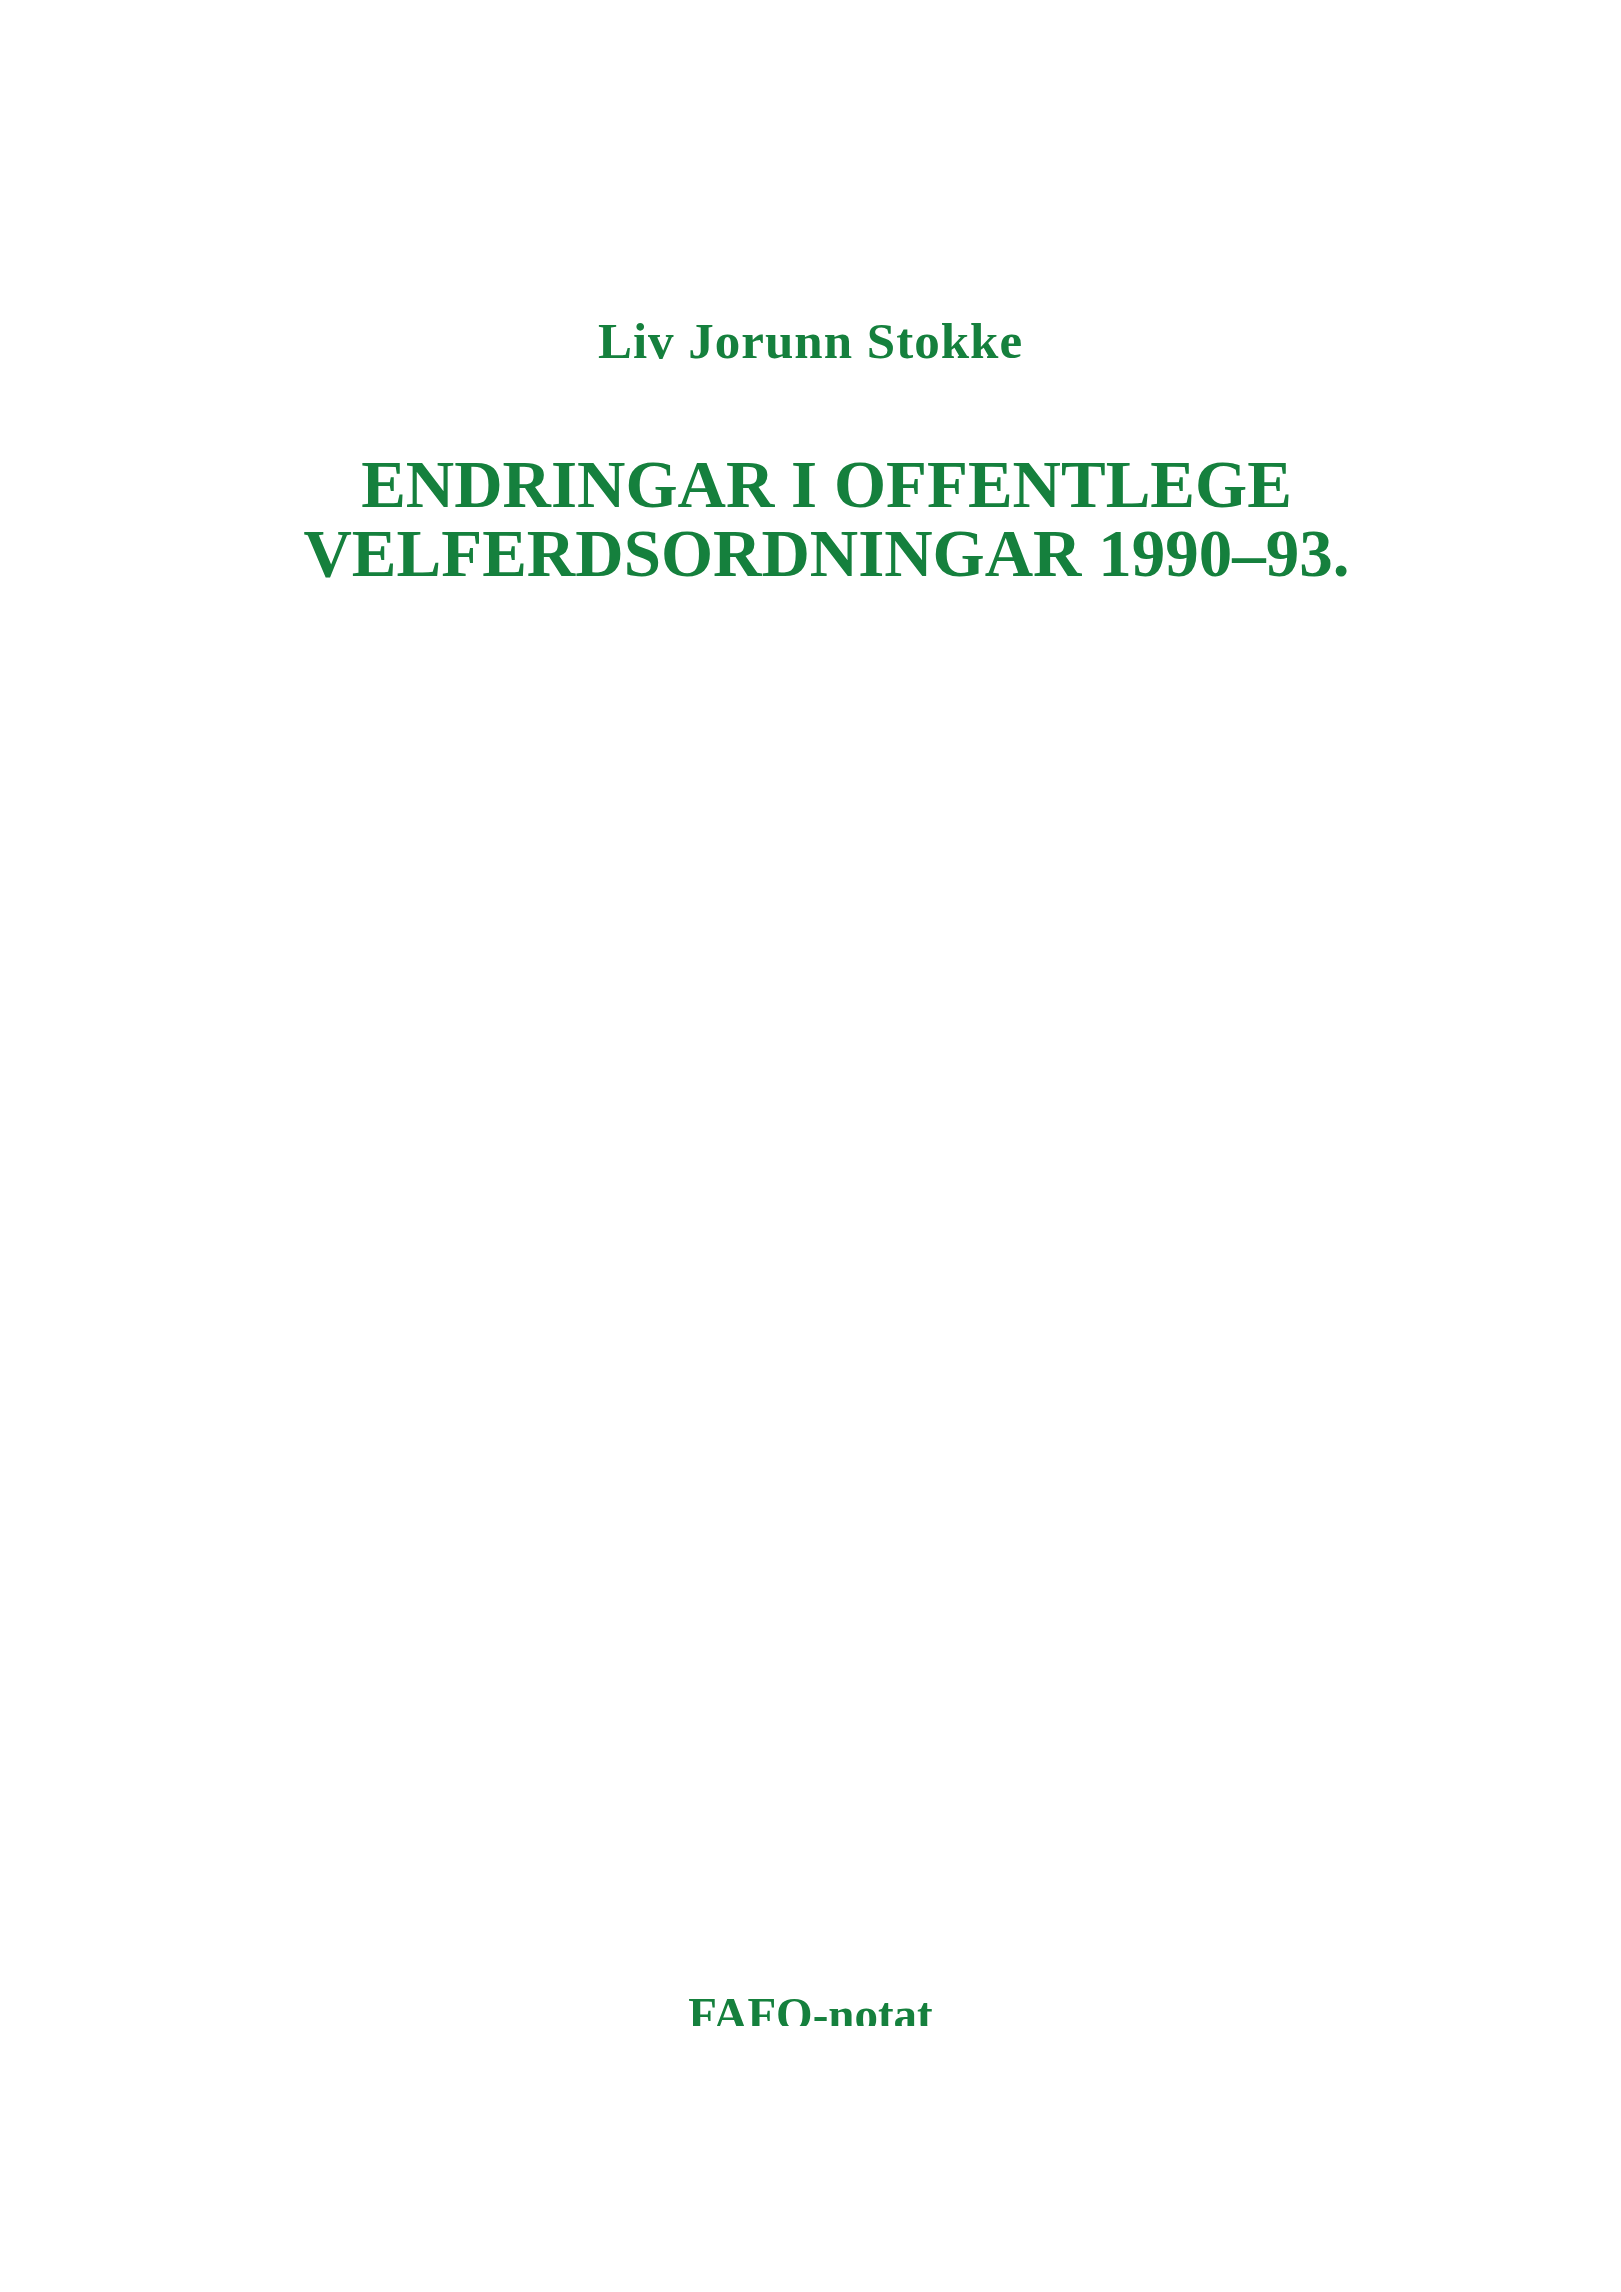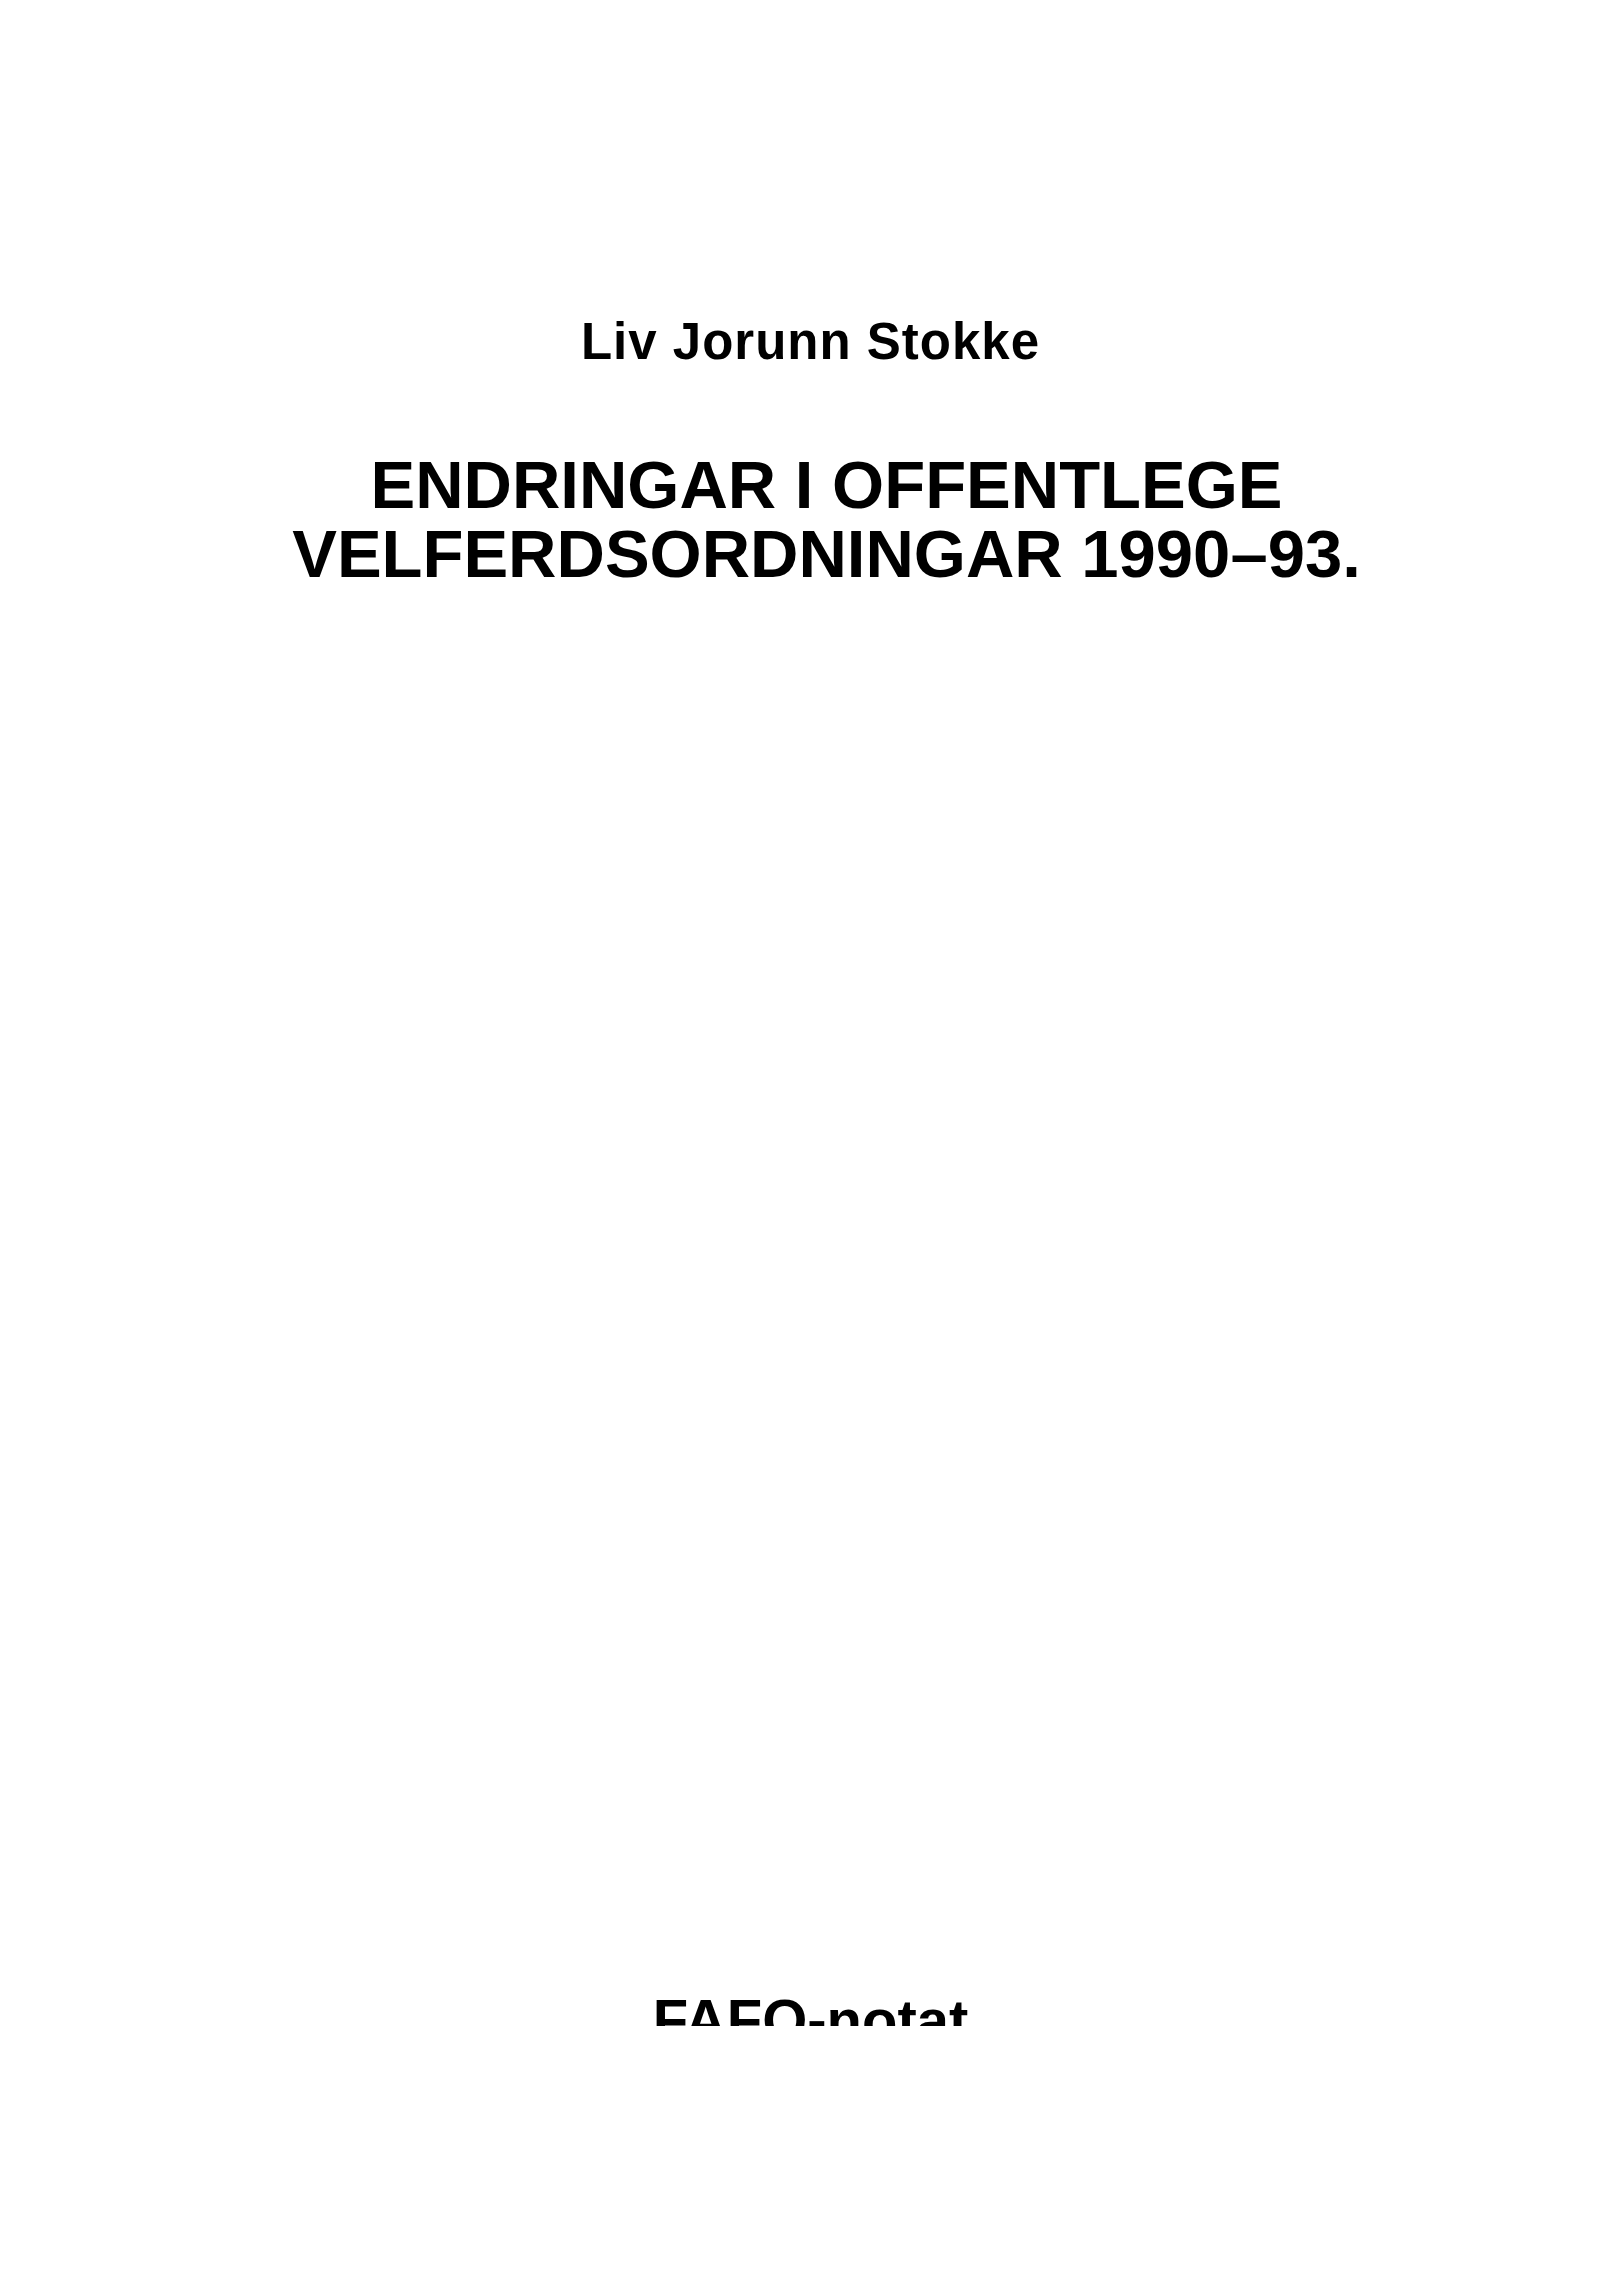--- a/index.html
+++ b/index.html
@@ -6,22 +6,22 @@
     margin: 0;
     padding: 0;
     background: #ffffff;
   }
   .page {
     position: relative;
     width: 1621px;
     height: 2026px;
     background: #ffffff;
     overflow: hidden;
-    font-family: Liberation Sans, sans-serif;
-    color: #000000;
+    font-family: Liberation Serif, serif;
+    color: #15803d;
   }
   .author {
     position: absolute;
     top: 316px;
     left: 0;
     width: 100%;
     text-align: center;
     font-size: 51px;
     font-weight: bold;
     line-height: 1;
@@ -43,21 +43,21 @@
   .title .tline {
     display: block;
     white-space: nowrap;
   }
   .series {
     position: absolute;
     top: 1991px;
     left: 0;
     width: 100%;
     text-align: center;
-    font-size: 58px;
+    font-size: 47px;
     font-weight: bold;
     line-height: 1;
     white-space: nowrap;
   }
 </style>
 </head>
 <body>
 
 <div class="page">
 

